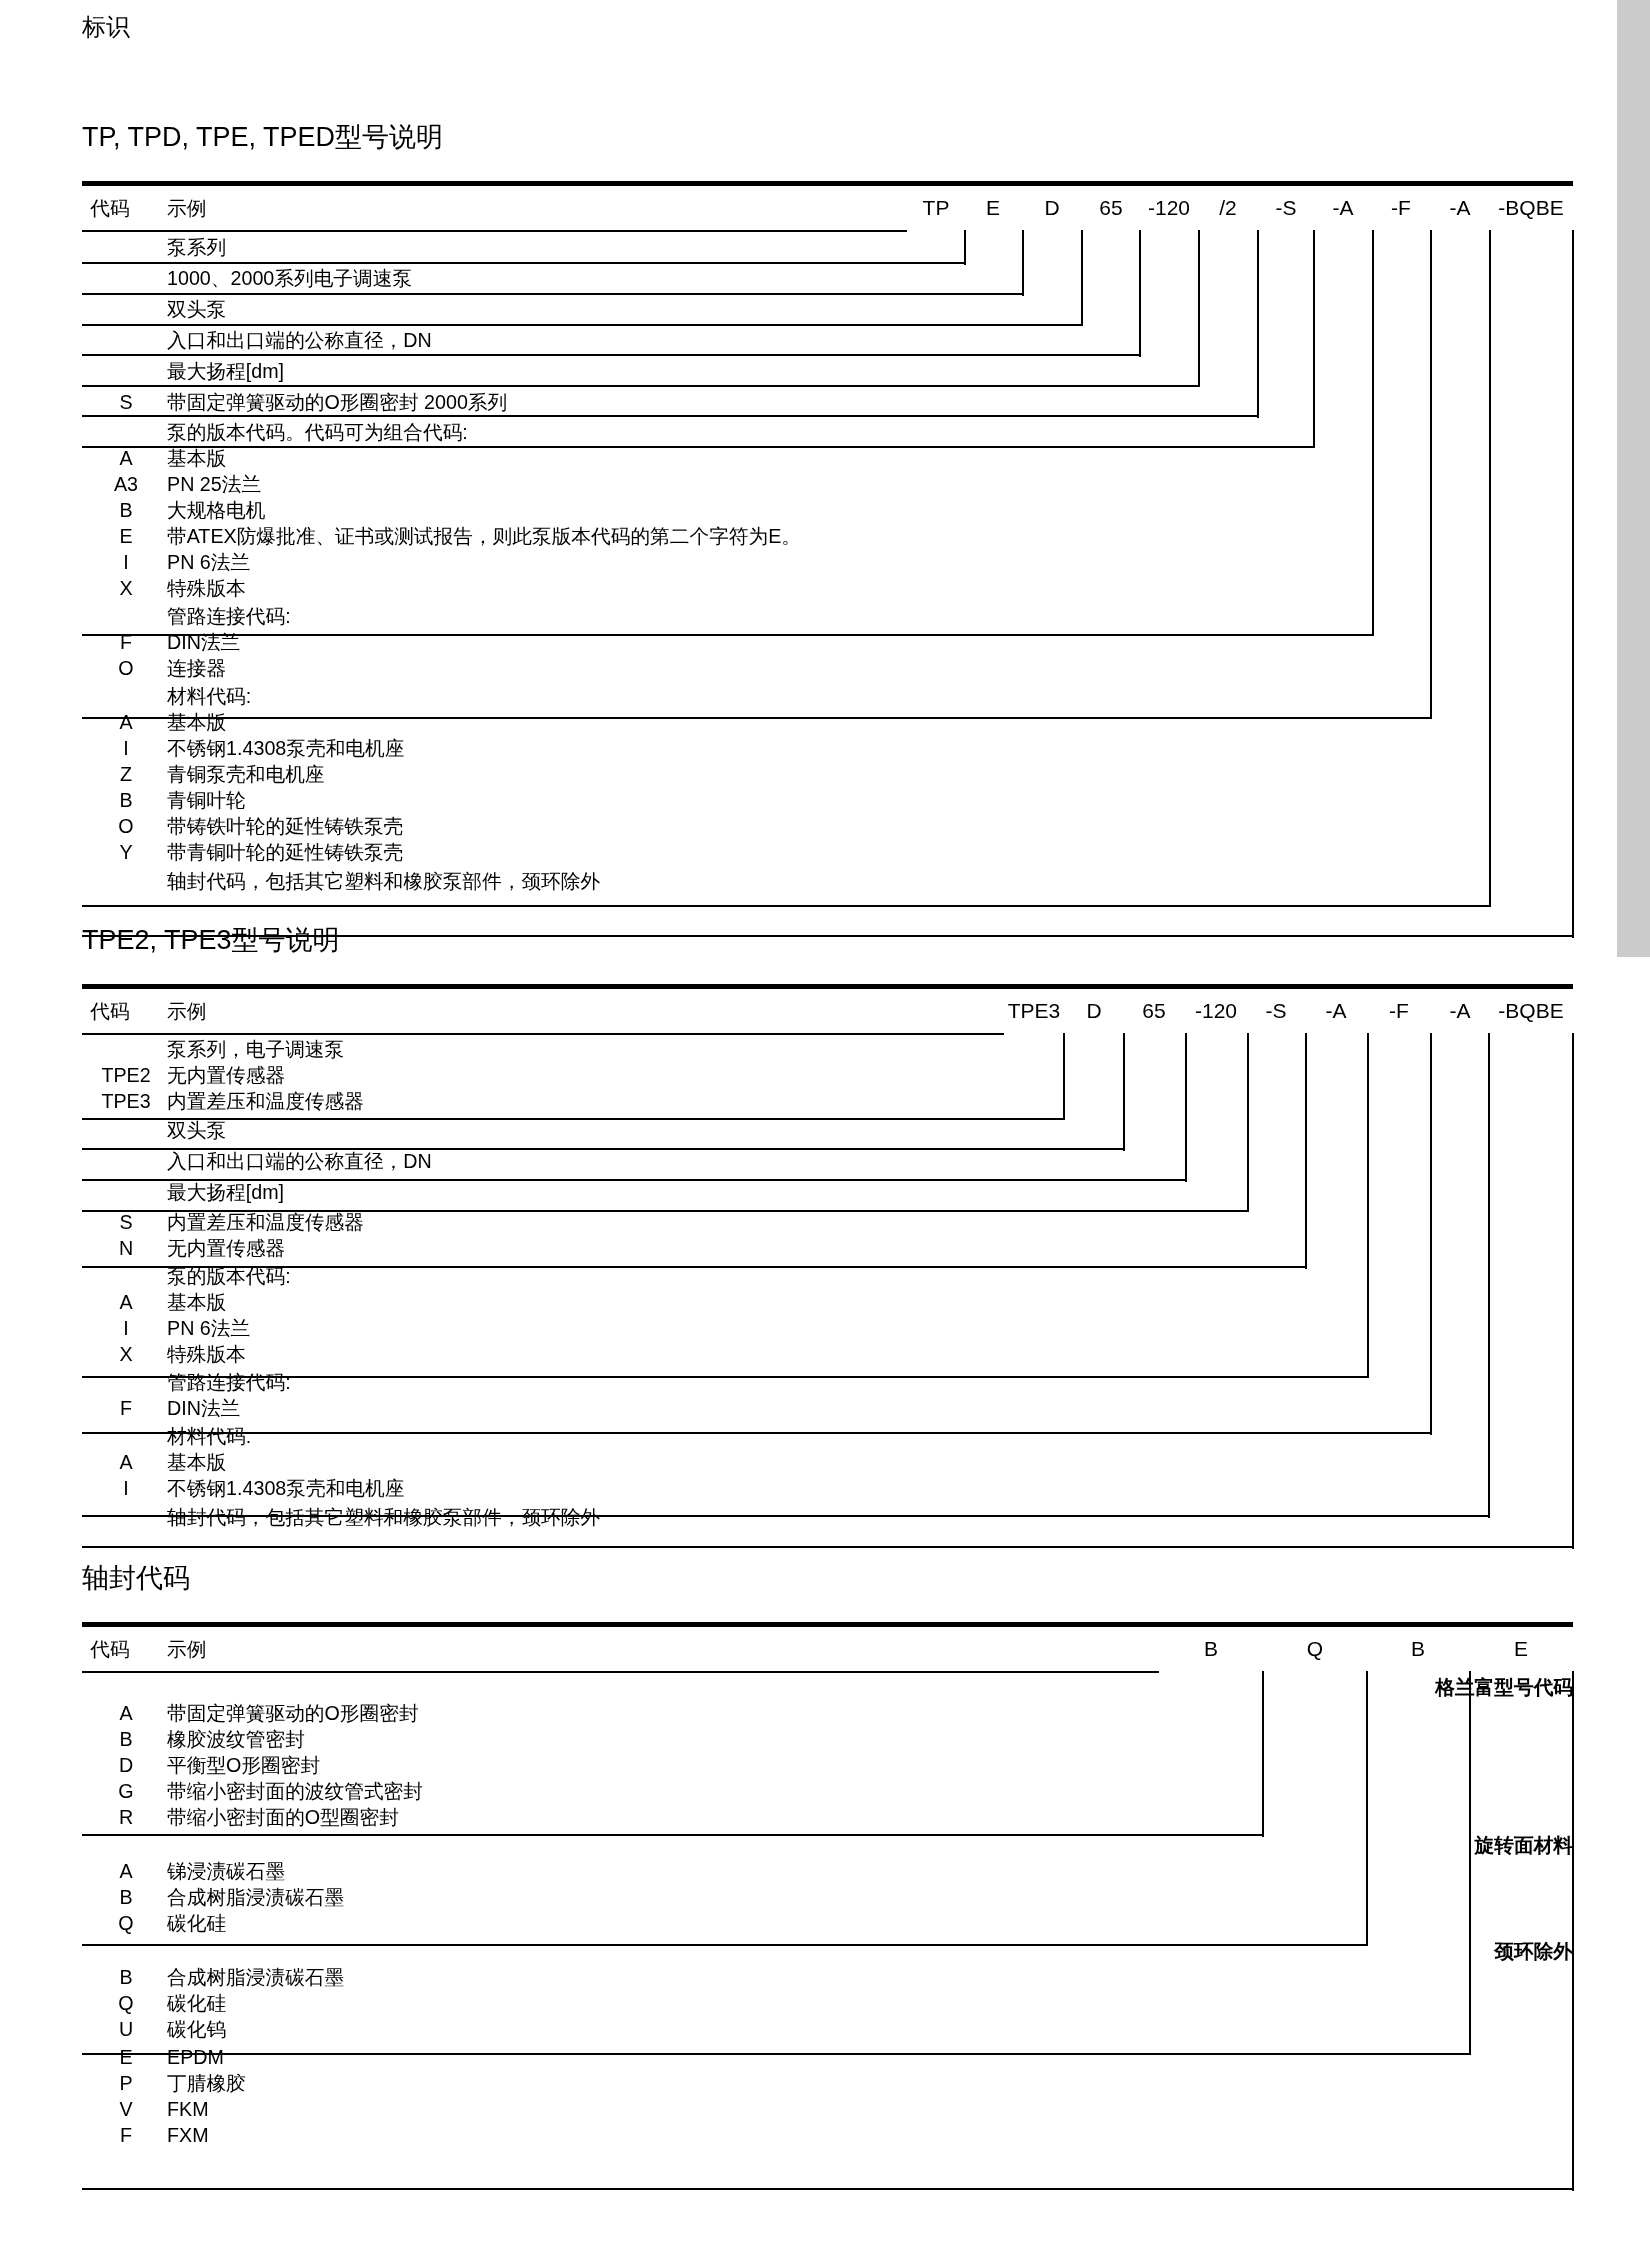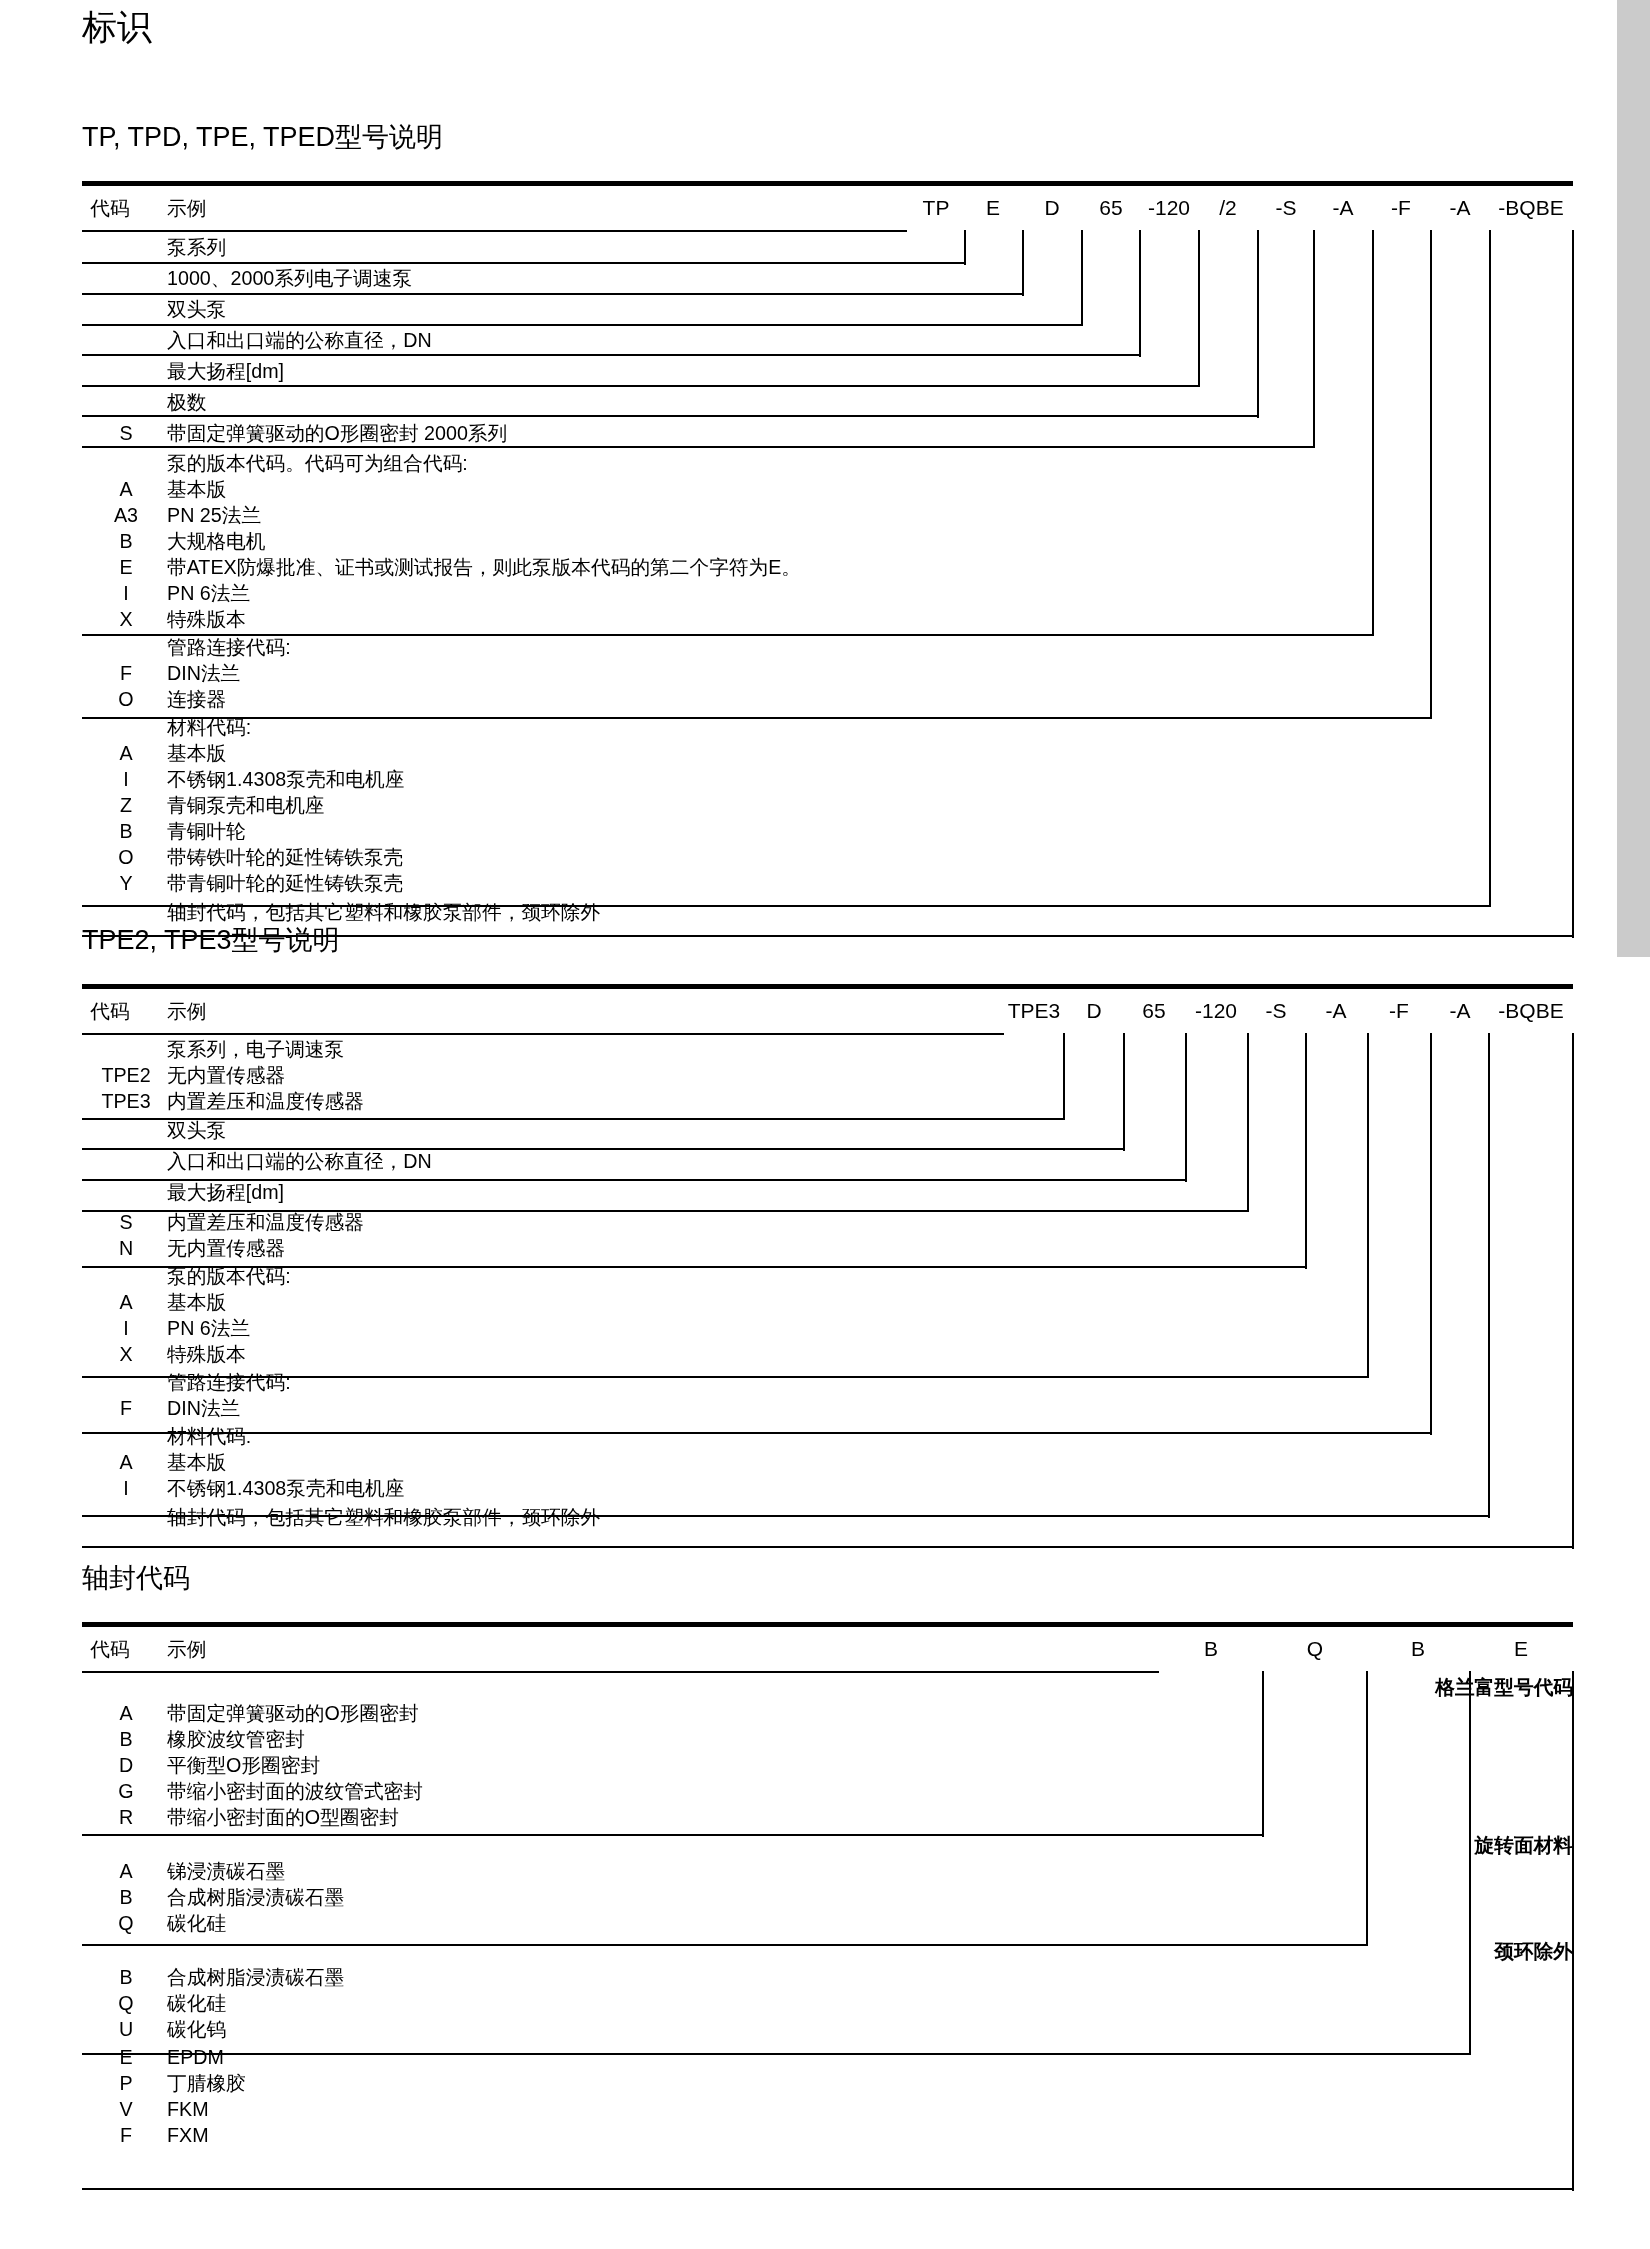--- a/index.html
+++ b/index.html
@@ -17,21 +17,21 @@
     top:0;
     right:0;
     width:33px;
     height:957px;
   }
   .page-title{
     position:absolute;
     left:82px;
     top:8.7px;
     margin:0;
-    font-size:35px;
+    font-size:24px;
     font-weight:400;
     line-height:35px;
     white-space:nowrap;
   }
   .sec{
     position:absolute;
     left:82px;
     width:1491px;
   }
   #sec-0{top:121px;}
@@ -123,25 +123,20 @@
             </div>
           </div>
           <div class="tk-row single">
             <div class="tk-line">
               <span class="t">入口和出口端的公称直径，DN</span>
             </div>
           </div>
           <div class="tk-row single">
             <div class="tk-line">
               <span class="t">最大扬程[dm]</span>
-            </div>
-          </div>
-          <div class="tk-row single">
-            <div class="tk-line">
-              <span class="t">极数</span>
             </div>
           </div>
           <div class="tk-row single">
             <div class="tk-line">
               <span class="c">S</span>
               <span class="t">带固定弹簧驱动的O形圈密封 2000系列</span>
             </div>
           </div>
           <div class="tk-row block">
             <div class="tk-line">

